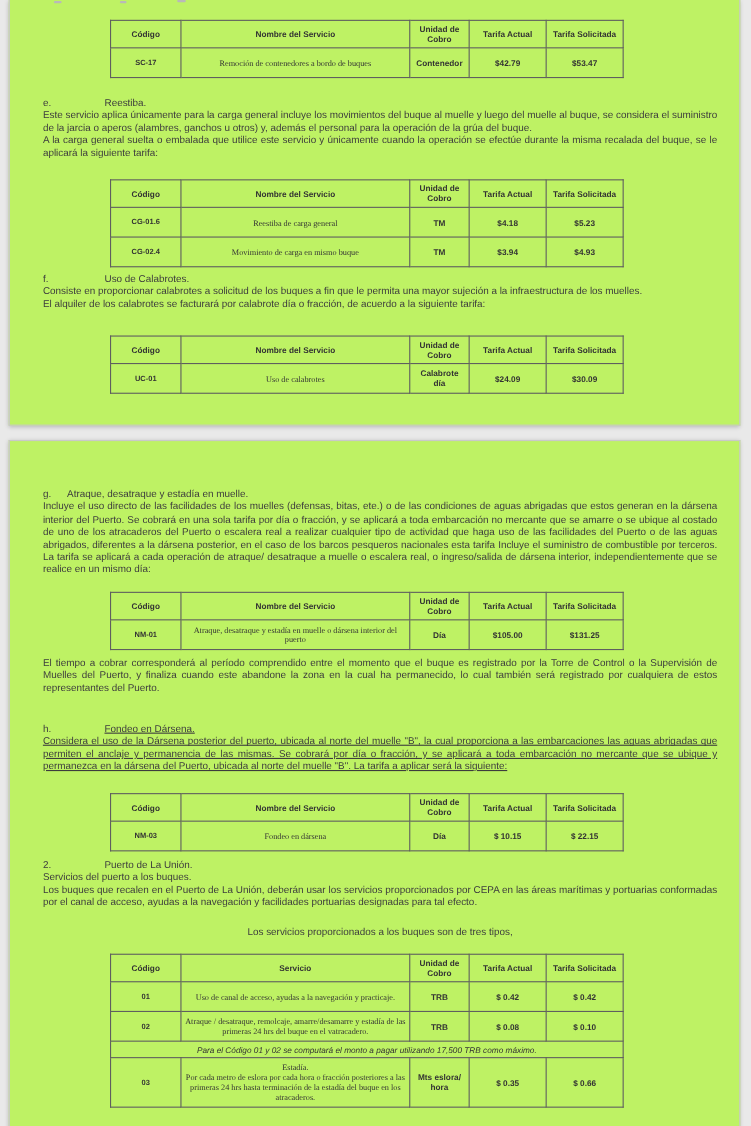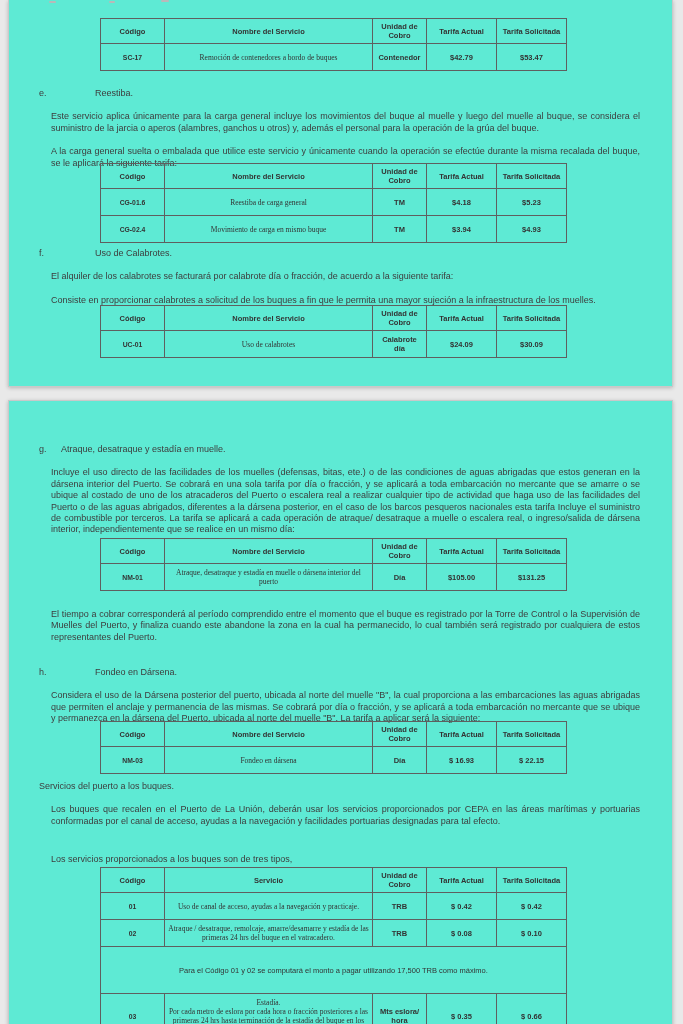--- a/index.html
+++ b/index.html
@@ -3,21 +3,21 @@
 <meta charset="utf-8">
 <style>
   html,body{margin:0;padding:0;}
   body{
     width:683px;height:1024px;overflow:hidden;position:relative;
     background:#e9e9e9;
     font-family:"Liberation Sans", sans-serif;
     color:#3d3d3d;
   }
   .page{
-    position:absolute;left:8px;width:663px;background:#5eead4;
+    position:absolute;left:8px;width:663px;background:#bef264;
     border:1px solid #c9c9c9;
     box-shadow:0 1px 4px rgba(0,0,0,.22);
   }
   #page-1{top:0;height:386px;border-top:none;}
   #page-2{top:400px;height:640px;border-bottom:none;}
 
   .artifact{position:absolute;height:2px;background:#b9b9b9;border-radius:1px;}
 
   
   table.tariff{
@@ -27,32 +27,32 @@
   }
   table.tariff th, table.tariff td{
     border:1px solid #5f5f5f;text-align:center;vertical-align:middle;
     padding:4px 3px;overflow:hidden;
   }
   table.tariff th{font-weight:bold;padding:3px 2px;}
   td.codigo{font-weight:bold;font-size:6.8px;}
   td.unidad,td.money{font-weight:bold;}
   td.nombre{font-size:7.5px;font-family:Liberation Serif, serif;}
   table.tariff td{height:18px;}
-  .note-cell{font-weight:normal;height:10px !important;padding:18px 2px !important;}
+  .note-cell{font-weight:normal;height:10px !important;padding:2px 2px !important;font-style:italic;}
   .two-line-name div{margin:0;}
 
   
   .textblock{
     position:absolute;left:30px;width:613px;
     font-size:9px;line-height:11.4px;text-align:justify;
   }
   .sec-head{display:block;text-align:left;}
   .sec-label{display:inline-block;width:56px;}
   .sec-label.narrow{width:22px;}
-  .para{margin:12px;}
+  .para{margin:0;}
 </style>
 </head>
 <body>
 
 <div class="page" id="page-1">
 
   <span class="artifact" style="top:1px;left:40px;width:7px;"></span>
   <span class="artifact" style="top:1px;left:100px;width:6px;"></span>
   <span class="artifact" style="top:0;left:152px;width:8px;"></span>
 
@@ -116,22 +116,22 @@
       <td class="nombre">Movimiento de carga en mismo buque</td>
       <td class="unidad">TM</td>
       <td class="money">$3.94</td>
       <td class="money">$4.93</td>
     </tr>
   </tbody>
     </table>
 
   <div class="textblock" style="top:248px;">
     <span class="sec-head"><span class="sec-label">f.</span><span>Uso de Calabrotes.</span></span>
+    <p class="para">Consiste en proporcionar calabrotes a solicitud de los buques a fin que le permita una mayor sujeción a la infraestructura de los muelles.</p>
     <p class="para">El alquiler de los calabrotes se facturará por calabrote día o fracción, de acuerdo a la siguiente tarifa:</p>
-    <p class="para">Consiste en proporcionar calabrotes a solicitud de los buques a fin que le permita una mayor sujeción a la infraestructura de los muelles.</p>
   </div>
 
   <table class="tariff" style="top:305px;">
     <colgroup>
         <col style="width:64px">
         <col style="width:208px">
         <col style="width:54px">
         <col style="width:70px">
         <col style="width:70px">
       </colgroup>
@@ -185,21 +185,21 @@
       <td class="money">$105.00</td>
       <td class="money">$131.25</td>
     </tr>
   </tbody>
     </table>
 
   <div class="textblock" style="top:196px;">
     <p class="para">El tiempo a cobrar corresponderá al período comprendido entre el momento que el buque es registrado por la Torre de Control o la Supervisión de Muelles del Puerto, y finaliza cuando este abandone la zona en la cual ha permanecido, lo cual también será registrado por cualquiera de estos representantes del Puerto.</p>
   </div>
 
-  <div class="textblock" style="top:266px;">
+  <div class="textblock" style="top:256px;text-decoration:underline;">
     <span class="sec-head"><span class="sec-label">h.</span><span>Fondeo en Dársena.</span></span>
     <p class="para">Considera el uso de la Dársena posterior del puerto, ubicada al norte del muelle "B", la cual proporciona a las embarcaciones las aguas abrigadas que permiten el anclaje y permanencia de las mismas. Se cobrará por día o fracción, y se aplicará a toda embarcación no mercante que se ubique y permanezca en la dársena del Puerto, ubicada al norte del muelle "B". La tarifa a aplicar será la siguiente:</p>
   </div>
 
   <table class="tariff" style="top:320px;">
     <colgroup>
         <col style="width:64px">
         <col style="width:208px">
         <col style="width:54px">
         <col style="width:70px">
@@ -210,33 +210,34 @@
       <th>Código</th>
       <th>Nombre del Servicio</th>
       <th>Unidad de Cobro</th>
       <th>Tarifa Actual</th>
       <th>Tarifa Solicitada</th>
     </tr>
     <tr>
       <td class="codigo">NM-03</td>
       <td class="nombre">Fondeo en dársena</td>
       <td class="unidad">Día</td>
-      <td class="money">$ 16.93</td>
+      <td class="money">$ 10.15</td>
       <td class="money">$ 22.15</td>
     </tr>
   </tbody>
     </table>
 
   <div class="textblock" style="top:380px;">
+    <span class="sec-head"><span class="sec-label">2.</span><span>Puerto de La Unión.</span></span>
     <span class="sec-head">Servicios del puerto a los buques.</span>
     <p class="para">Los buques que recalen en el Puerto de La Unión, deberán usar los servicios proporcionados por CEPA en las áreas marítimas y portuarias conformadas por el canal de acceso, ayudas a la navegación y facilidades portuarias designadas para tal efecto.</p>
   </div>
 
   <div class="textblock" style="top:441px;">
-    <p class="para" style="text-align:left;">Los servicios proporcionados a los buques son de tres tipos,</p>
+    <p class="para" style="text-align:center;">Los servicios proporcionados a los buques son de tres tipos,</p>
   </div>
 
   <table class="tariff" style="top:466px;">
     <colgroup>
         <col style="width:64px">
         <col style="width:208px">
         <col style="width:54px">
         <col style="width:70px">
         <col style="width:70px">
       </colgroup>

